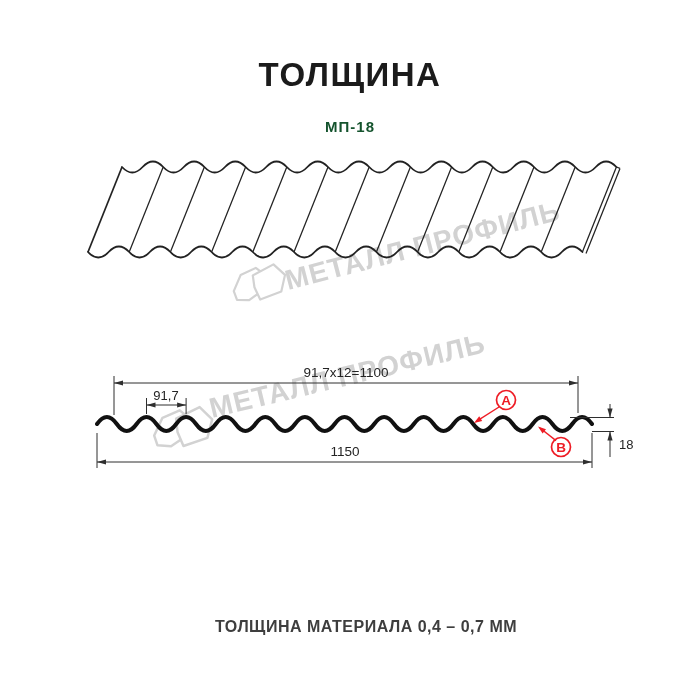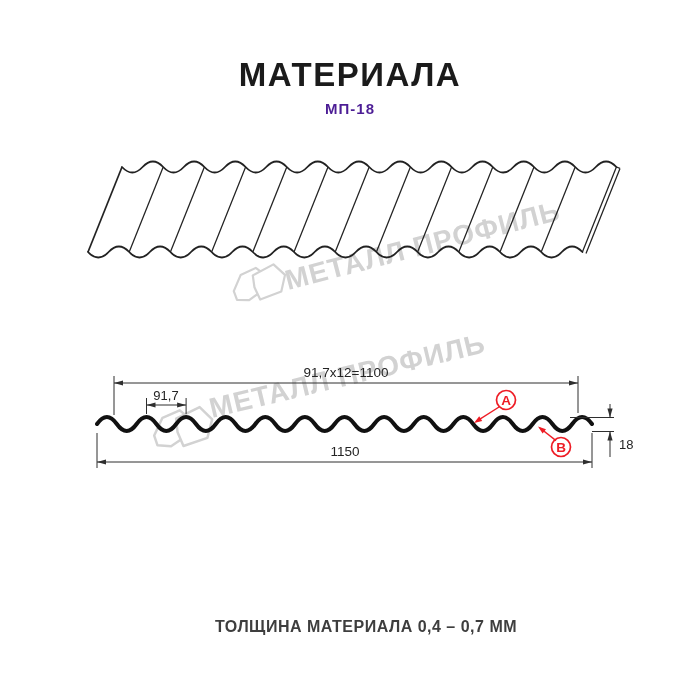--- a/index.html
+++ b/index.html
@@ -6,22 +6,22 @@
   html,body { margin:0; padding:0; background:#fff; }
   .page {
     position:relative; width:700px; height:700px; background:#fff;
     font-family:"Liberation Sans", sans-serif; overflow:hidden;
   }
   .title {
     position:absolute; top:56px; left:0; width:700px; text-align:center;
     font-size:33px; font-weight:bold; letter-spacing:1.5px; color:#1b1b1b;
   }
   .subtitle {
-    position:absolute; top:100px; left:0; width:700px; text-align:center;
-    font-size:15px; font-weight:bold; letter-spacing:1px; color:#4c1d95;
+    position:absolute; top:118px; left:0; width:700px; text-align:center;
+    font-size:15px; font-weight:bold; letter-spacing:1px; color:#14532d;
   }
   .caption {
     position:absolute; top:618px; left:16px; width:700px; text-align:center;
     font-size:16px; font-weight:bold; letter-spacing:.5px; color:#3e3e3e;
   }
   svg.canvas { position:absolute; left:0; top:0; }
   .wm-text {
     fill:var(--wm); font-family:"Liberation Sans", sans-serif;
     font-size:28px; font-weight:bold; letter-spacing:1px;
   }
@@ -35,21 +35,21 @@
   .red-text   {
     fill:var(--accent); font-family:"Liberation Sans", sans-serif;
     font-size:13.5px; font-weight:bold;
   }
 </style>
 </head>
 <body>
 
 <div class="page">
 
-  <div class="title">МАТЕРИАЛА</div>
+  <div class="title">ТОЛЩИНА</div>
   <div class="subtitle">МП-18</div>
 
   <svg class="canvas" width="700" height="700" viewBox="0 0 700 700" xmlns="http://www.w3.org/2000/svg">
 
     <g>
       <g transform="translate(228,264) rotate(-8 28 20)">
         <path class="wm-logo" d="M5,24 L14,9 L30,4 L38,12 L34,27 L19,35 L7,33 Z"></path>
         <path class="wm-logo" d="M26,11 L48,3 L58,15 L52,31 L30,36 L26,23 Z"></path>
       </g>
       <text class="wm-text" transform="translate(288,290) rotate(-14.5)">МЕТАЛЛ ПРОФИЛЬ</text>

